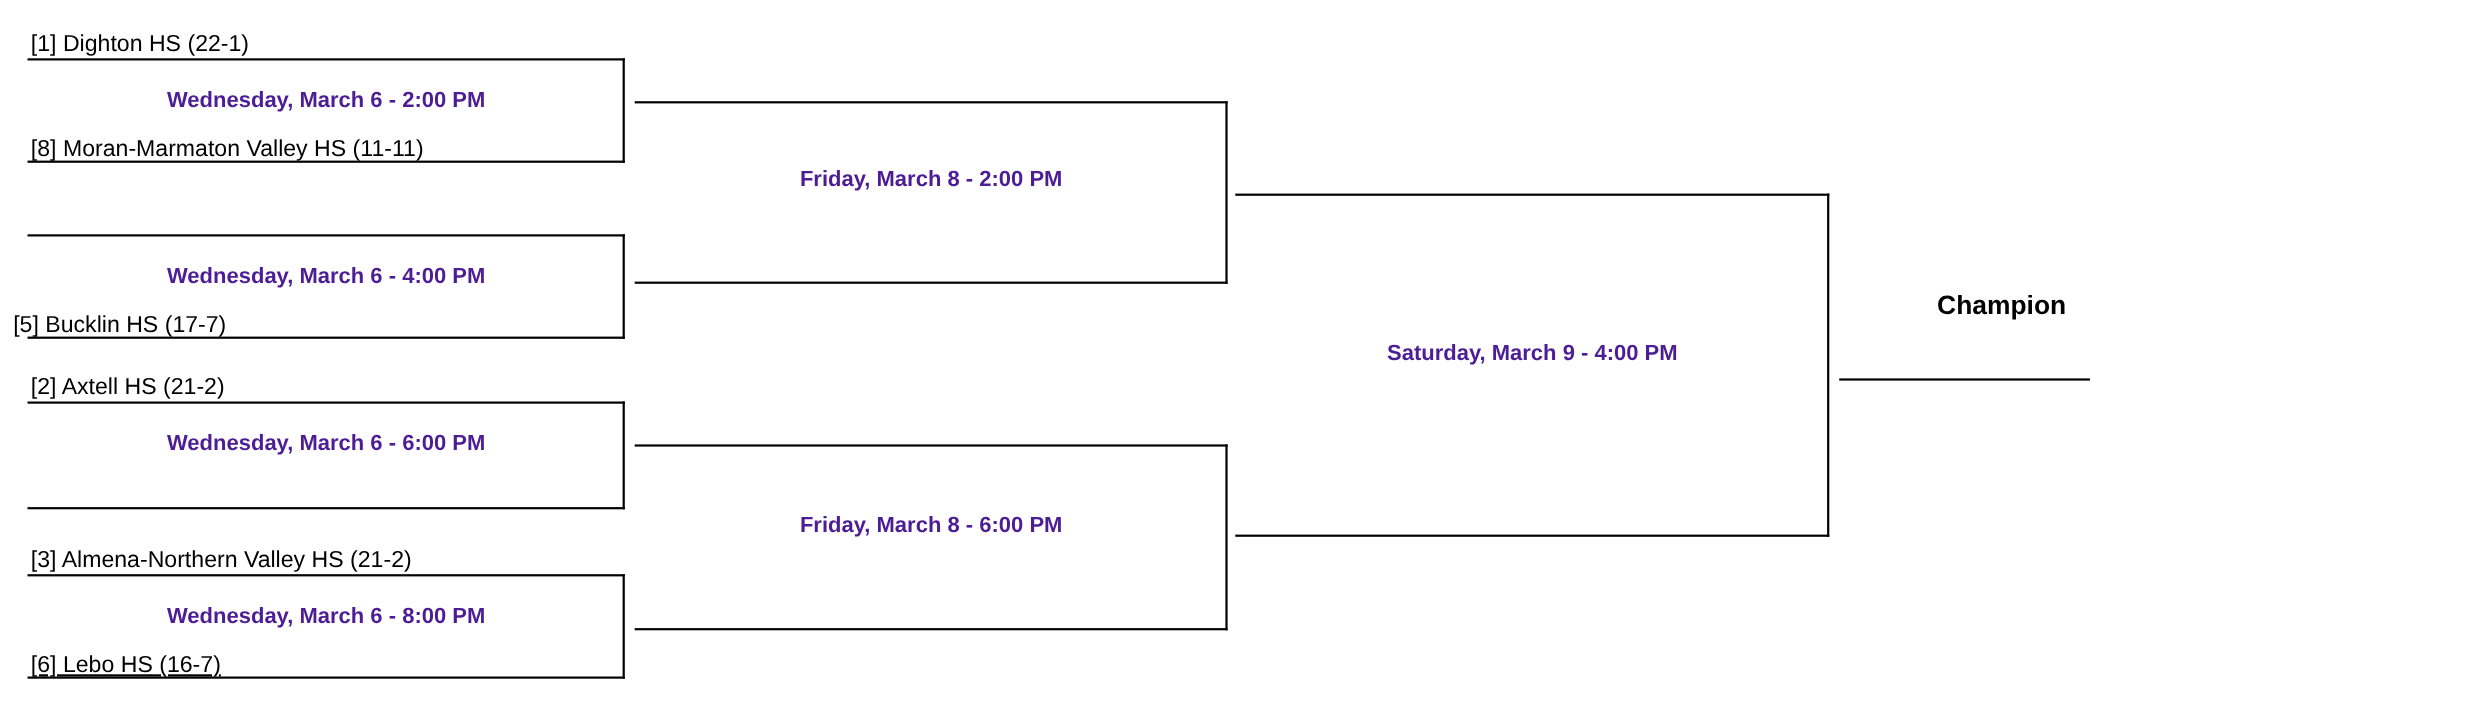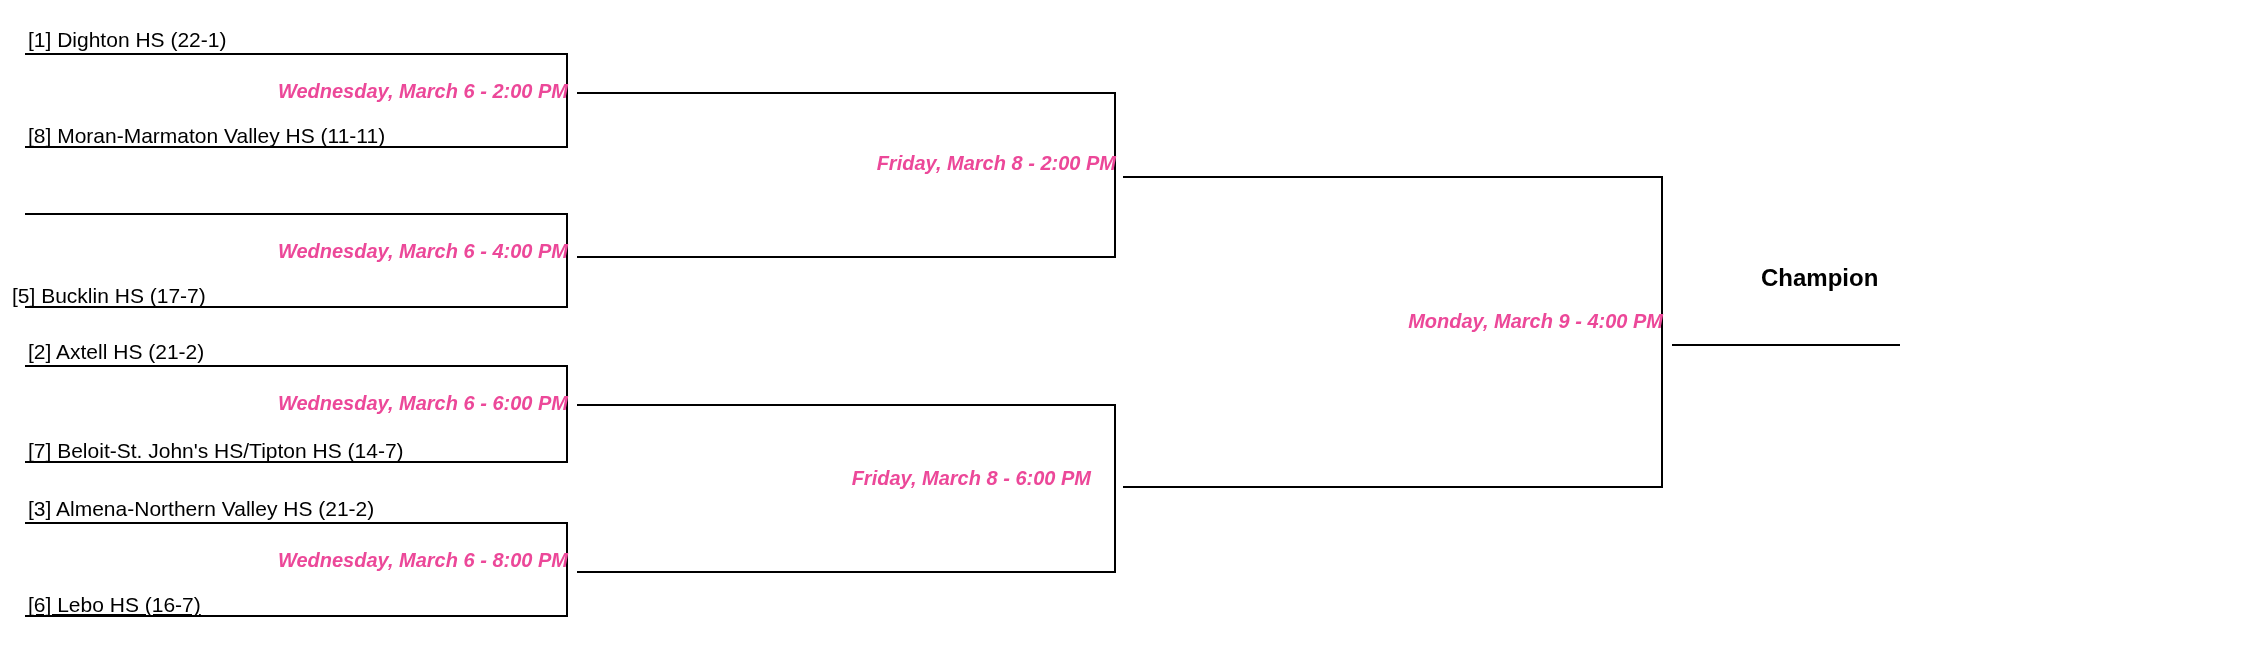--- a/index.html
+++ b/index.html
@@ -20,24 +20,23 @@
     line-height: 24px;
     white-space: nowrap;
     color: #000000;
   }
 
   
   .sched {
     font-size: 20px;
     line-height: 24px;
     font-weight: bold;
-    font-style: italic;
-    text-align: right;
+    text-align: center;
     white-space: nowrap;
-    color: #ec4899;
+    color: #4c1d95;
   }
 
   
   .gbox {
     border-top: 2px solid #000;
     border-right: 2px solid #000;
     border-bottom: 2px solid #000;
     box-sizing: border-box;
   }
 
@@ -59,21 +58,21 @@
 
   .g4-top   { left: 28px;  top: 497px; text-align: right; }
   .g4-box   { left: 25px;  top: 522px; width: 543px; height: 95px; }
   .g4-sched { left: 25px;  top: 548px; width: 543px; }
   .g4-bot   { left: 28px;  top: 593px; text-decoration: underline; }
 
   
   .s1-box   { left: 577px; top: 92px;  width: 539px; height: 166px; }
   .s1-sched { left: 577px; top: 151px; width: 539px; }
   .s2-box   { left: 577px; top: 404px; width: 539px; height: 169px; }
-  .s2-sched { left: 552px; top: 466px; width: 539px; }
+  .s2-sched { left: 577px; top: 466px; width: 539px; }
 
   
   .f-box    { left: 1123px; top: 176px; width: 540px; height: 312px; }
   .f-sched  { left: 1123px; top: 309px; width: 540px; }
 
   
   .champ-label {
     left: 1761px; top: 261px; width: 540px;
     font-size: 24px; line-height: 34px;
     font-weight: bold; 
@@ -94,32 +93,31 @@
   <div class="abs sched g1-sched">Wednesday, March 6 - 2:00 PM</div>
   <div class="abs team g1-bot">[8] Moran-Marmaton Valley HS (11-11)</div>
 
   <div class="abs gbox g2-box"></div>
   <div class="abs sched g2-sched">Wednesday, March 6 - 4:00 PM</div>
   <div class="abs team g2-bot">[5] Bucklin HS (17-7)</div>
 
   <div class="abs team g3-top">[2] Axtell HS (21-2)</div>
   <div class="abs gbox g3-box"></div>
   <div class="abs sched g3-sched">Wednesday, March 6 - 6:00 PM</div>
-  <div class="abs team g3-bot">[7] Beloit-St. John's HS/Tipton HS (14-7)</div>
 
   <div class="abs team g4-top">[3] Almena-Northern Valley HS (21-2)</div>
   <div class="abs gbox g4-box"></div>
   <div class="abs sched g4-sched">Wednesday, March 6 - 8:00 PM</div>
   <div class="abs team g4-bot">[6] Lebo HS (16-7)</div>
 
   <div class="abs gbox s1-box"></div>
   <div class="abs sched s1-sched">Friday, March 8 - 2:00 PM</div>
 
   <div class="abs gbox s2-box"></div>
   <div class="abs sched s2-sched">Friday, March 8 - 6:00 PM</div>
 
   <div class="abs gbox f-box"></div>
-  <div class="abs sched f-sched">Monday, March 9 - 4:00 PM</div>
+  <div class="abs sched f-sched">Saturday, March 9 - 4:00 PM</div>
 
   <div class="abs champ-label">Champion</div>
   <div class="abs champ-line"></div>
 
 </div>
 
 </body></html>

